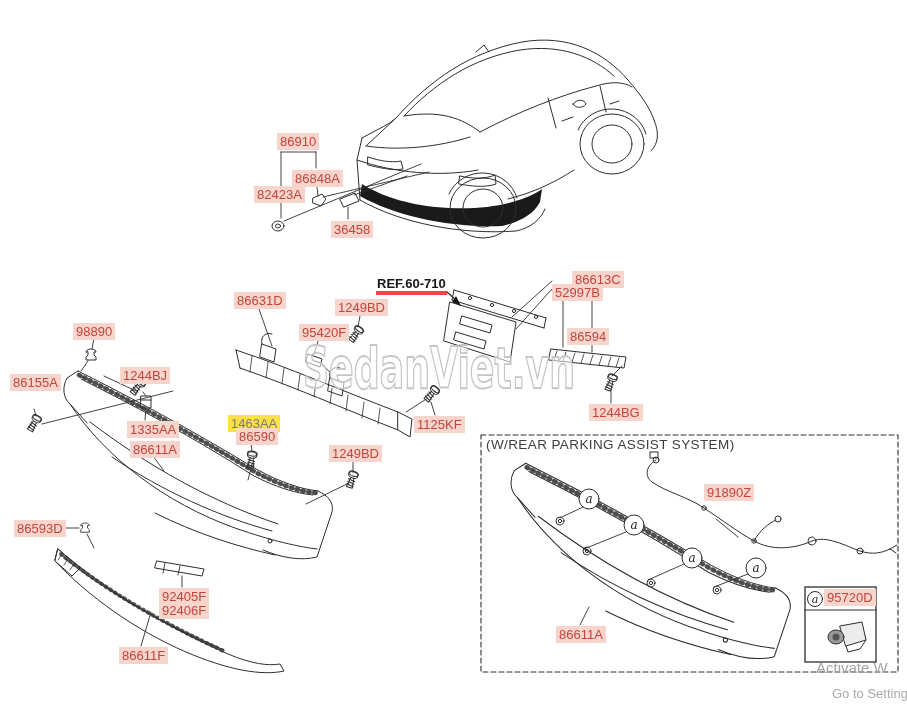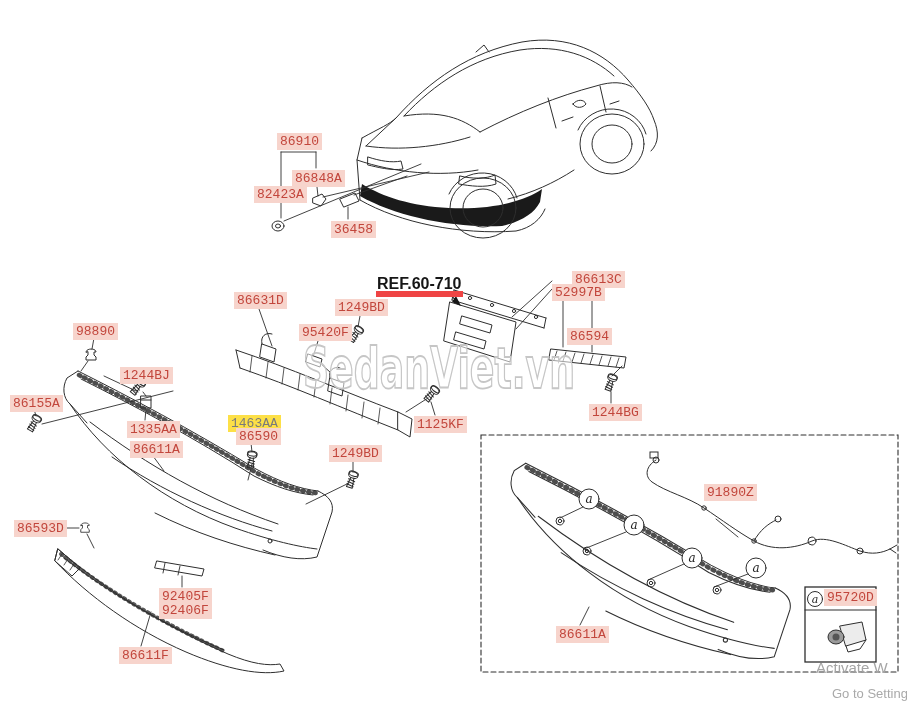--- a/index.html
+++ b/index.html
@@ -1,23 +1,23 @@
 <!DOCTYPE html>
 <html><head>
 <meta charset="utf-8">
 <style>
   html,body{margin:0;padding:0;background:#fff;}
   .canvas{position:relative;width:907px;height:710px;background:#fff;overflow:hidden;
           font-family:"Liberation Sans",sans-serif;}
   svg{position:absolute;left:0;top:0;}
   .plabel{position:absolute;background:#f7d4cc;color:#c2463c;font-size:13px;line-height:15px;
-          padding:1px 3px;white-space:nowrap;font-family:Liberation Mono, monospace;}
+          padding:1px 3px;white-space:nowrap;}
   .plabel.alt{background:#fde047;color:#7a7a7a;}
-  .ref{position:absolute;color:#161616;font-weight:bold;font-size:16px;line-height:14px;
-       border-bottom:6px solid #ef4444;padding:0 1px;white-space:nowrap;}
+  .ref{position:absolute;color:#161616;font-weight:bold;font-size:13px;line-height:14px;
+       border-bottom:4px solid #ef4444;padding:0 1px;white-space:nowrap;}
   .boxtitle{position:absolute;color:#3e3e3e;font-size:13.5px;letter-spacing:.4px;white-space:nowrap;}
   .winact1{position:absolute;color:#a5a5a5;font-size:15px;white-space:nowrap;}
   .winact2{position:absolute;color:#a9a9a9;font-size:13px;white-space:nowrap;}
 </style>
 </head>
 <body>
 
 <div class="canvas">
 
 <svg width="907" height="710" viewBox="0 0 907 710">
@@ -216,32 +216,33 @@
 <div class="plabel" style="left:234px;top:292px">86631D</div>
 <div class="plabel" style="left:335px;top:299px">1249BD</div>
 <div class="plabel" style="left:299px;top:324px">95420F</div>
 <div class="ref" style="left:376px;top:277px">REF.60-710</div>
 <div class="plabel" style="left:572px;top:271px">86613C</div>
 <div class="plabel" style="left:552px;top:284px">52997B</div>
 <div class="plabel" style="left:567px;top:328px">86594</div>
 <div class="plabel" style="left:589px;top:404px">1244BG</div>
 <div class="plabel" style="left:73px;top:323px">98890</div>
 <div class="plabel" style="left:120px;top:367px">1244BJ</div>
-<div class="plabel" style="left:10px;top:395px">86155A</div>
+<div class="plabel" style="left:10px;top:374px">86155A</div>
 <div class="plabel" style="left:127px;top:421px">1335AA</div>
 <div class="plabel" style="left:130px;top:441px">86611A</div>
 <div class="plabel alt" style="left:228px;top:415px">1463AA</div>
 <div class="plabel" style="left:236px;top:428px">86590</div>
 <div class="plabel" style="left:329px;top:445px">1249BD</div>
 <div class="plabel" style="left:414px;top:416px">1125KF</div>
 <div class="plabel" style="left:14px;top:520px">86593D</div>
 <div class="plabel" style="left:159px;top:588px">92405F</div>
 <div class="plabel" style="left:159px;top:602px">92406F</div>
 <div class="plabel" style="left:119px;top:647px">86611F</div>
 <div class="plabel" style="left:704px;top:484px">91890Z</div>
 <div class="plabel" style="left:556px;top:626px">86611A</div>
 <div class="plabel" style="left:824px;top:589px">95720D</div>
 
+<div class="boxtitle" style="left:486px;top:437px">(W/REAR PARKING ASSIST SYSTEM)</div>
 
 <div class="winact1" style="left:816px;top:659px">Activate W</div>
 <div class="winact2" style="left:832px;top:686px">Go to Settings</div>
 
 </div>
 
 </body></html>

